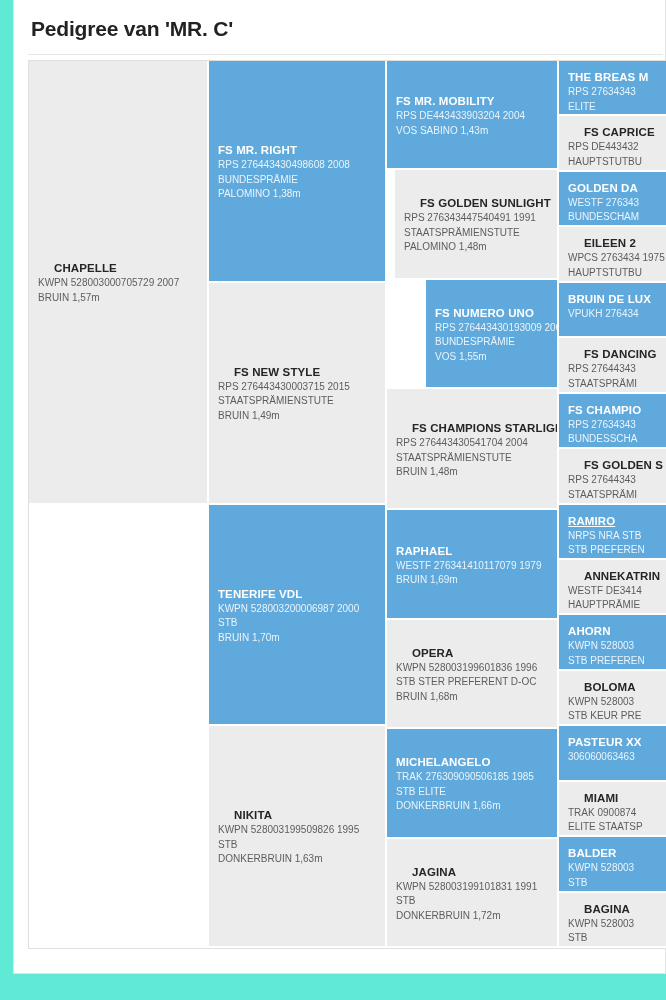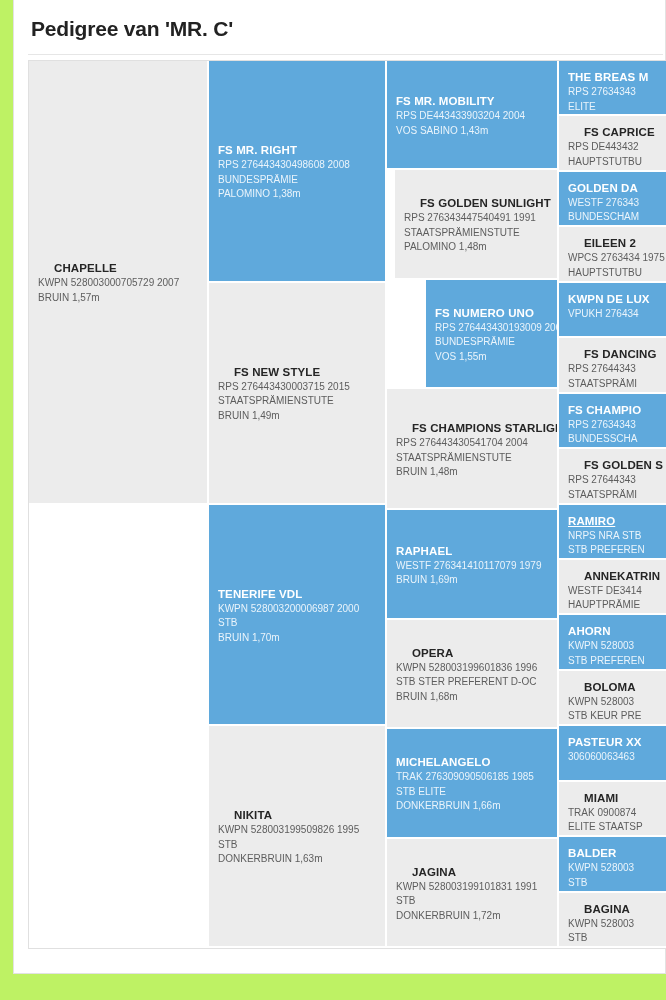--- a/index.html
+++ b/index.html
@@ -8,21 +8,21 @@
     width: 666px;
     height: 1000px;
     overflow: hidden;
     background: #ffffff;
     font-family: "Liberation Sans", sans-serif;
   }
   .page {
     position: relative;
     width: 666px;
     height: 1000px;
-    background: #bef264;
+    background: #5eead4;
     overflow: hidden;
   }
   
   .card {
     position: absolute;
     left: 13px;
     top: 0px;
     width: 653px;
     min-height: 974px;
     background: #ffffff;
@@ -214,21 +214,21 @@
             <div class="nm">GOLDEN DA</div>
             <div class="ln">WESTF 276343</div>
             <div class="ln">BUNDESCHAM</div>
           </div>
           <div class="cell dam top" style="height: 55.4375px;">
             <div class="nm">EILEEN 2</div>
             <div class="ln">WPCS 2763434<span class="yr"> 1975</span></div>
             <div class="ln">HAUPTSTUTBU</div>
           </div>
           <div class="cell sire top" style="height: 55.4375px;">
-            <div class="nm">KWPN DE LUX</div>
+            <div class="nm">BRUIN DE LUX</div>
             <div class="ln">VPUKH 276434</div>
           </div>
           <div class="cell dam top" style="height: 55.4375px;">
             <div class="nm">FS DANCING</div>
             <div class="ln">RPS 27644343</div>
             <div class="ln">STAATSPRÄMI</div>
             <div class="ln">BUNDESSIEGE</div>
           </div>
           <div class="cell sire top" style="height: 55.4375px;">
             <div class="nm">FS CHAMPIO</div>

